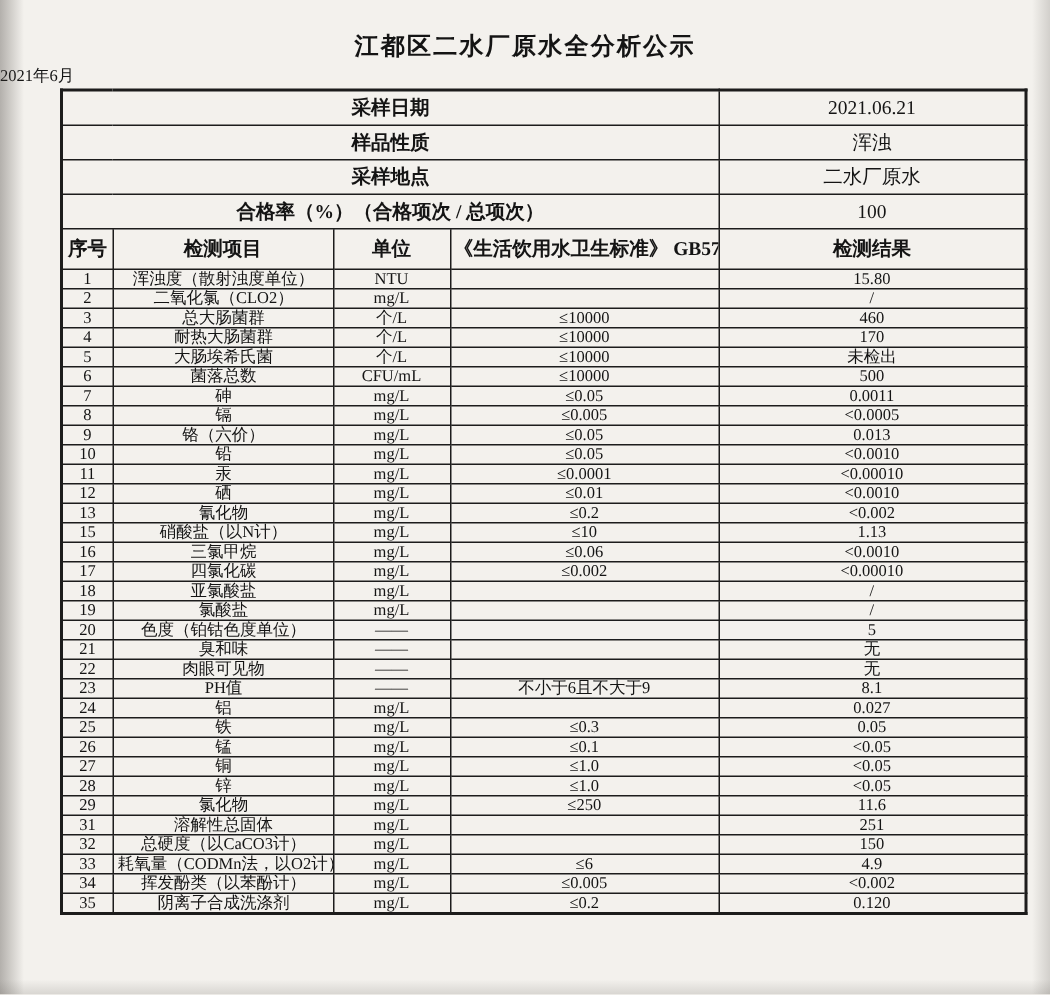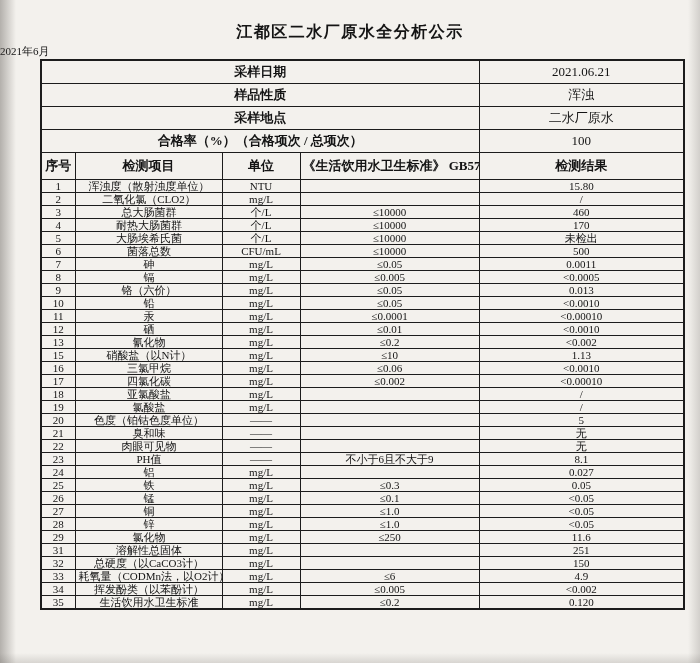--- a/index.html
+++ b/index.html
@@ -327,20 +327,20 @@
         </tr>
         <tr class="data-row">
           <td class="c0">34</td>
           <td class="c1">挥发酚类（以苯酚计）</td>
           <td class="c2">mg/L</td>
           <td class="c3">≤0.005</td>
           <td class="c4">&lt;0.002</td>
         </tr>
         <tr class="data-row">
           <td class="c0">35</td>
-          <td class="c1">生活饮用水卫生标准</td>
+          <td class="c1">阴离子合成洗涤剂</td>
           <td class="c2">mg/L</td>
           <td class="c3">≤0.2</td>
           <td class="c4">0.120</td>
         </tr>
       </tbody>
   </table>
 </div>
 
 </body></html>

